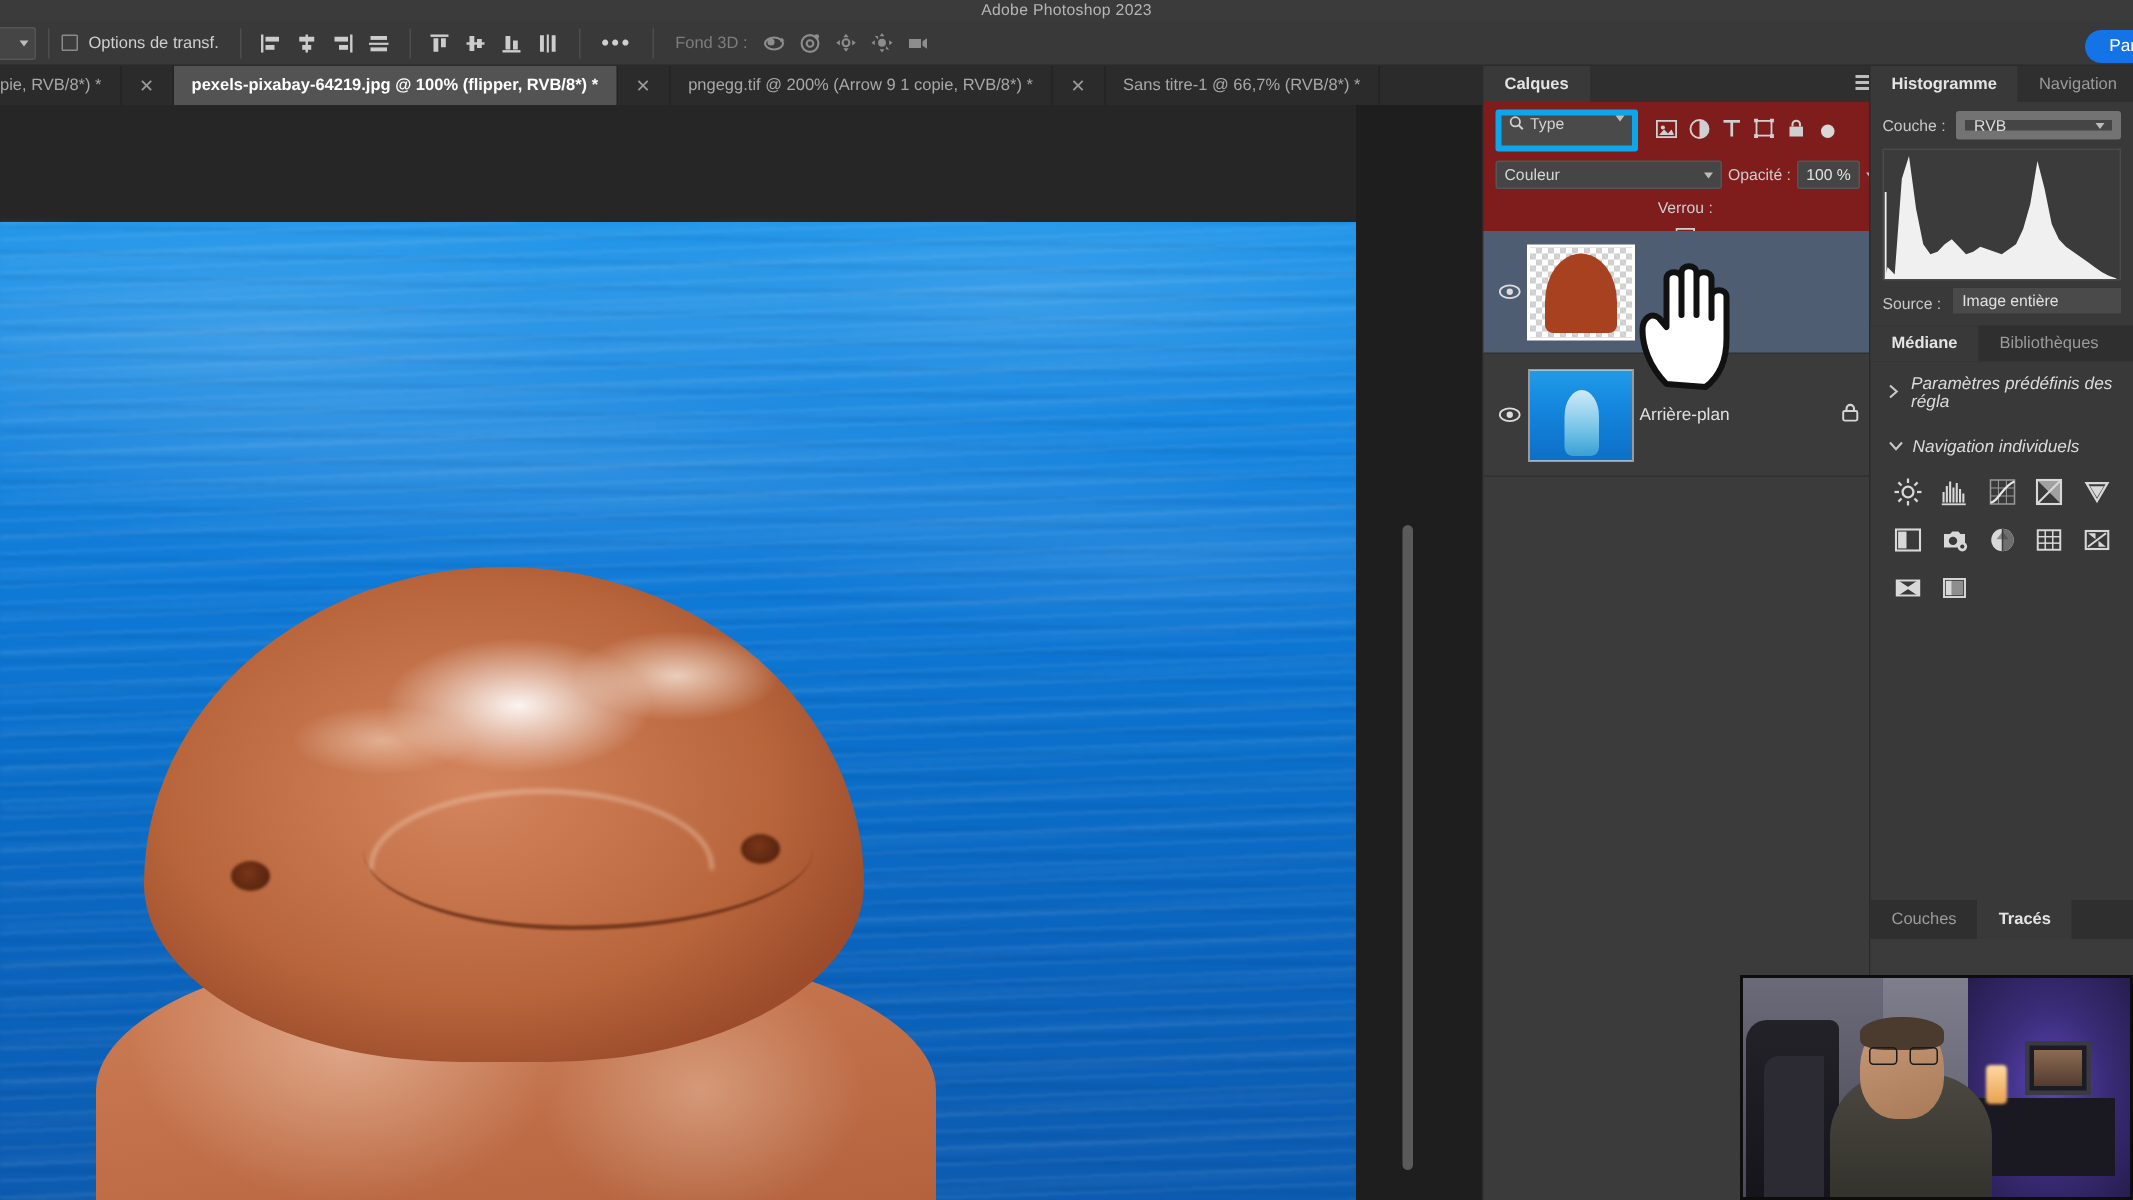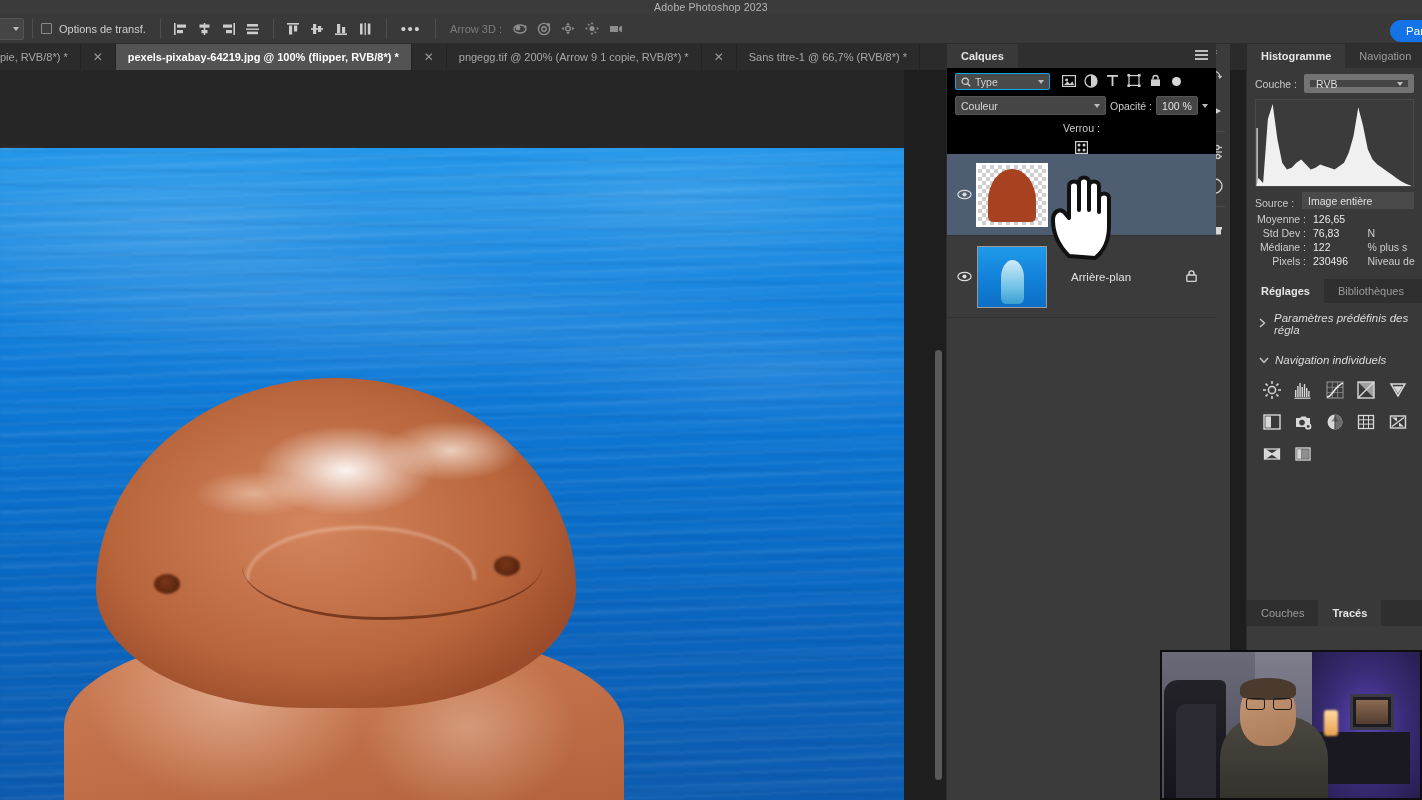--- a/index.html
+++ b/index.html
@@ -117,33 +117,33 @@
   .canvas-vdivider { position:absolute; left:904px; top:0; bottom:0; width:42px; background:#1e1e1e; }
 
   
   .rail { position:absolute; top:44px; right:192px; width:30px; bottom:0;
     background:#3b3b3b; }
   .rail-top { height:16px; text-align:center; color:#b0b0b0; font-size:9px; line-height:16px;}
   .rail-btn { height:34px; display:flex;align-items:center;justify-content:center; }
   .rail-sep { height:1px;background:#4c4c4c;margin:3px 5px; }
 
   
-  .dock-layers { position:absolute; top:44px; left:946px; width:270px; bottom:0;
-    background:#000000; border-left:1px solid #2b2b2b; }
+  .dock-layers { position:absolute; top:44px; left:988px; width:270px; bottom:0;
+    background:#7f1d1d; border-left:1px solid #2b2b2b; }
   .panel-tabbar { height:24px; display:flex; align-items:stretch; background:#2f2f2f;
     position:relative; }
   .ptab { padding:0 14px; display:flex;align-items:center; font-size:11px; color:#9b9b9b; }
   .ptab.active { background:#393939; color:#e4e4e4; font-weight:bold; }
   .pmenu { position:absolute; right:8px; top:6px; }
   .hamb { width:13px; }
   .hamb i { display:block; height:1.5px; background:#bdbdbd; margin-bottom:2.5px; }
 
   .filtrow { display:flex;align-items:center;gap:0; padding:5px 8px 3px 8px; }
-  .filt-select { flex:0 0 95px; height:17px; background:#4a4a4a; border:1px solid #0ea5e9;
-    border-radius:2px; display:flex;align-items:center; gap:4px; padding:0 5px; font-size:10.5px;
+  .filt-select { flex:0 0 95px; height:28px; background:#4a4a4a; border:4px solid #0ea5e9;
+    border-radius:2px; display:flex;gap:4px; padding:0 5px; font-size:10.5px;
     color:#d2d2d2; position:relative; }
   .filt-select .caret-dn { position:absolute; right:5px; }
   .filt-icons { display:flex; align-items:center; gap:8px; margin-left:12px; }
   .toggle-dot { width:9px;height:9px;border-radius:50%;background:#d8d8d8; margin-left:10px;}
 
   .blendrow { display:flex; align-items:center; gap:4px; padding:3px 8px; }
   .blend-select { flex:1; height:19px; background:#454545; border:1px solid #555;
     border-radius:2px; display:flex; align-items:center; padding:0 5px; font-size:10.5px;
     color:#d6d6d6; position:relative; }
   .blend-select .caret-dn { position:absolute; right:5px; }
@@ -169,21 +169,21 @@
     background-size:8px 8px; background-position:0 0,4px 4px;
   }
   .lthumb.sel-outline { outline:2px solid #ffffff; outline-offset:-1px; }
   .silhouette { position:absolute; left:14%; top:8%; width:72%; height:88%;
     background:#a8411f; border-radius: 50% 50% 12% 12% / 62% 62% 10% 10%; }
   .bg-thumb { position:absolute; inset:0;
     background: linear-gradient(180deg,#1f9be8 0%, #1484dc 45%, #0d6fc6 100%); }
   .bg-dolphin { position:absolute; left:34%; top:22%; width:34%; height:74%;
     background: linear-gradient(180deg, #cfeaf7, #74c4e8 60%, #3a9fd4);
     border-radius: 50% 50% 22% 22% / 40% 40% 14% 14%; }
-  .lname { margin-left:24px; font-size:11.5px; color:#e0e0e0; }
+  .lname { margin-left:4px; font-size:11.5px; color:#e0e0e0; }
   .llock { position:absolute; right:18px; }
 
   .handcursor { position:absolute; left:100px; top:14px; width:74px; height:92px; pointer-events:none; }
 
   
   .dock-right { position:absolute; top:44px; left:1246px; right:0; bottom:0;
     background:#393939; border-left:1px solid #2b2b2b; }
   .couche-row { display:flex; align-items:center; gap:7px; padding:6px 8px 4px 8px; }
   .couche-select { flex:1; height:19px; background:#454545; border:6px solid #737373;
     border-radius:2px; display:flex;align-items:center;padding:0 6px;font-size:10.5px;
@@ -321,21 +321,21 @@
             <rect x="2" y="1.5" width="2.6" height="11" fill="#ccc"></rect>
             <rect x="6.5" y="1" width="1.4" height="12" fill="#ccc"></rect>
             <rect x="9.8" y="1.5" width="2.6" height="11" fill="#ccc"></rect>
           </svg>
         </div>
     </div>
     <div class="ob-sep"></div>
     <div class="dots" style="margin:0 6px">•••</div>
     <div class="ob-sep"></div>
 
-    <span class="ob-label dim" style="margin:0 6px">Arrow 3D :</span>
+    <span class="ob-label dim" style="margin:0 6px">Fond 3D :</span>
     <div class="grp">
       <div class="icobtn">
           <svg width="17" height="15">
             <ellipse cx="8" cy="8" rx="6" ry="4" fill="none" stroke="#8d8d8d" stroke-width="1.4"></ellipse>
             <circle cx="6" cy="7" r="2.4" fill="#8d8d8d"></circle>
             <path d="M13 4 l2 2 -3 1" fill="#8d8d8d"></path>
           </svg>
         </div>
       <div class="icobtn">
           <svg width="17" height="15">
@@ -623,41 +623,24 @@
           <path d="M0,88 L2.39,77.92 L7.18,82.96 L11.97,19.12 L16.76,4.00 L21.55,39.28 L26.33,62.80 L31.12,69.52 L35.91,67.84 L40.70,62.80 L45.48,59.44 L50.27,64.48 L55.06,69.52 L59.85,67.84 L64.64,64.48 L69.42,66.16 L74.21,67.84 L79.00,69.52 L83.79,66.16 L88.58,62.80 L93.36,52.72 L98.15,35.92 L102.94,7.36 L107.73,25.84 L112.52,49.36 L117.30,59.44 L122.09,64.48 L126.88,67.84 L131.67,71.20 L136.45,74.56 L141.24,77.92 L146.03,81.28 L150.82,83.80 L155.61,85.48 L158,88 Z" fill="#f0f0f0"></path>
           <rect x="0.5" y="28" width="1.2" height="60" fill="#f0f0f0"></rect>
         </svg>
     </div>
 
     <div class="src-row">
       <span class="src-lbl">Source :</span>
       <div class="src-val">Image entière</div>
     </div>
 
-    <div class="stats">
-      <span class="k">Moyenne :</span>
-      <span class="v">126,65</span>
-      <span class="k2"></span>
-
-      <span class="k">Std Dev :</span>
-      <span class="v">76,83</span>
-      <span class="k2">N</span>
-
-      <span class="k">Médiane :</span>
-      <span class="v">122</span>
-      <span class="k2">% plus s</span>
-
-      <span class="k">Pixels :</span>
-      <span class="v">230496</span>
-      <span class="k2">Niveau de</span>
-    </div>
 
     <div class="adj-tabbar panel-tabbar">
       <div class="ptab active">
-        <span>Réglages</span>
+        <span>Médiane</span>
       </div>
       <div class="ptab">
         <span>Bibliothèques</span>
       </div>
     </div>
 
     <div class="acc-row">
       <span class="chev">
         <svg width="7" height="10">
             <path d="M1 1l4.5 4L1 9" fill="none" stroke="#c9c9c9" stroke-width="1.4"></path>

